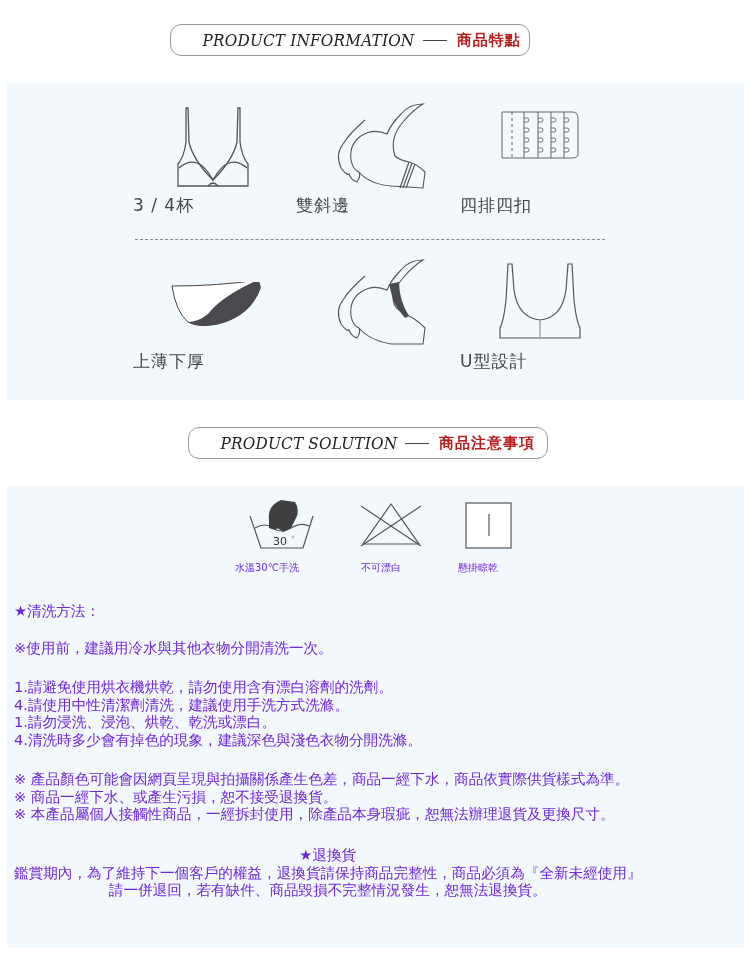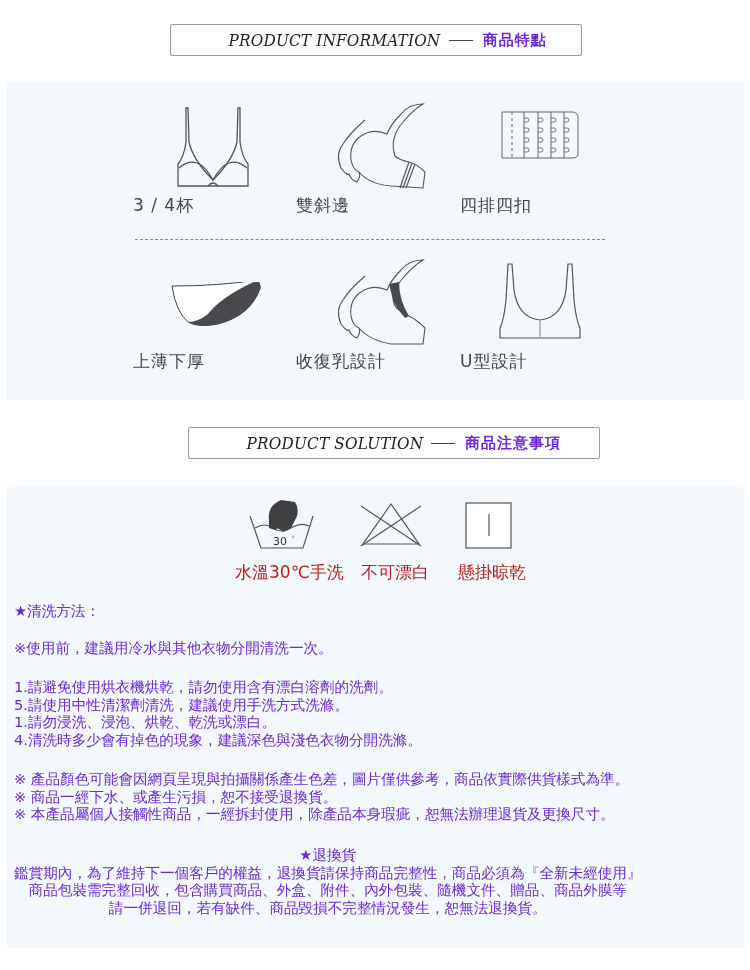--- a/index.html
+++ b/index.html
@@ -1,43 +1,43 @@
 <!DOCTYPE html>
 <html><head>
 <meta charset="utf-8">
 <style>
   * { box-sizing: border-box; margin: 0; padding: 0; }
   html, body { width: 750px; height: 970px; background: #ffffff; overflow: hidden; }
   body { position: relative; font-family: "DejaVu Sans", "Liberation Sans", sans-serif; color: #333; }
 
   .title-pill {
-    position: absolute; left: 170px; width: 412px; height: 32px;
-    border: 1px solid #9a9a9a; border-radius: 2px; background: #fff;
+    position: absolute; left: 170px; width: 360px; height: 32px;
+    border: 1px solid #9a9a9a; border-radius: 11px; background: #fff;
     display: flex; align-items: center; justify-content: center; text-align: center;
   }
   .title-en {
     font-family: "DejaVu Serif", "Liberation Serif", serif;
     font-style: italic; font-size: 17px; letter-spacing: 0.2px; color: #222;
     transform: scaleX(0.9); transform-origin: right center; white-space: nowrap;
   }
   .title-dash { display: inline-block; width: 24px; height: 1px; background: #444; margin: 0 10px 0 8px; }
-  .title-zh { font-size: 15px; color: #6d28d9; font-weight: bold; letter-spacing: 1px; }
+  .title-zh { font-size: 15px; color: #b91c1c; font-weight: bold; letter-spacing: 1px; }
 
   .panel { position: absolute; left: 7px; width: 737px; background: #f3f8fc; }
   #panel-features { top: 82px; height: 318px; }
   #panel-care { top: 486px; height: 462px; }
 
   .feature { position: absolute; width: 160px; text-align: center; }
   .feature svg { display: block; margin: 0 auto; }
   .feature-label { position: absolute; left: 0; width: 160px; text-align: left; font-size: 17px; color: #444; letter-spacing: 1px; }
 
   .dashed-line { position: absolute; left: 128px; top: 157px; width: 470px; border-top: 1px dashed #8a8a8a; }
 
   .care-icon { position: absolute; }
-  .care-label { position: absolute; font-size: 17px; color: #b91c1c; white-space: nowrap; }
+  .care-label { position: absolute; font-size: 10px; color: #6d28d9; white-space: nowrap; }
 
   .text-block { position: absolute; left: 7px; font-size: 14.6px; line-height: 17.5px; color: #6d28d9; white-space: nowrap; }
   .text-block div { height: 17.5px; }
 </style>
 </head>
 <body>
 
 <div class="title-pill" style="top:24px;">
   <span class="title-en">PRODUCT INFORMATION</span>
   <span class="title-dash"></span>
@@ -116,21 +116,20 @@
 
   <div class="feature" style="left:289px; top:172px;">
     <svg width="110" height="94" viewBox="0 0 110 94">
       <g fill="none" stroke="#555" stroke-width="1.1">
         <path d="M44 22 Q28 36 22 46 Q14 56 20 70 Q26 78 28 76 Q30 82 36 84 Q40 78 38 74 Q48 86 70 90 L102 90 L104 74 Q96 66 88 62 Q76 56 74 52 Q68 40 82 24 Q92 12 102 6 Q88 6 80 16 Q70 26 66 36 Q52 30 40 38"></path>
         <path d="M40 38 Q28 46 30 62 Q32 72 38 74"></path>
       </g>
       <path d="M68 30 L78 28 Q78 46 88 62 L84 64 Q74 52 72 46 Z" fill="#4a4a4e"></path>
     </svg>
   </div>
-  <div class="feature-label" style="left:289px; top:268px;">收復乳設計</div>
 
   <div class="feature" style="left:453px; top:178px;">
     <svg width="100" height="84" viewBox="0 0 100 84">
       <g fill="none" stroke="#555" stroke-width="1.2">
         <path d="M18 4 L22 4 L24 30 Q28 58 50 60 Q72 58 76 30 L78 4 L82 4 L84 40 Q86 60 90 68 L90 78 L10 78 L10 68 Q14 60 16 40 Z"></path>
       </g>
       <line x1="50" y1="60" x2="50" y2="78" stroke="#aaa" stroke-width="1.5"></line>
     </svg>
   </div>
   <div class="feature-label" style="left:453px; top:268px;">U型設計</div>
@@ -169,30 +168,29 @@
       <rect x="1" y="1" width="45" height="45" fill="#fff" stroke="#555" stroke-width="1.2"></rect>
       <line x1="24" y1="12" x2="24" y2="34" stroke="#555" stroke-width="1.2"></line>
     </svg>
   </div>
   <div class="care-label" style="left:451px; top:75px;">懸掛晾乾</div>
 
   <div class="text-block" style="top:116px;">★清洗方法：</div>
   <div class="text-block" style="top:153px;">※使用前，建議用冷水與其他衣物分開清洗一次。</div>
   <div class="text-block" style="top:192px;">
     <div>1.請避免使用烘衣機烘乾，請勿使用含有漂白溶劑的洗劑。</div>
-    <div>5.請使用中性清潔劑清洗，建議使用手洗方式洗滌。</div>
+    <div>4.請使用中性清潔劑清洗，建議使用手洗方式洗滌。</div>
     <div>1.請勿浸洗、浸泡、烘乾、乾洗或漂白。</div>
     <div>4.清洗時多少會有掉色的現象，建議深色與淺色衣物分開洗滌。</div>
   </div>
 
   <div class="text-block" style="top:284px;">
-    <div>※ 產品顏色可能會因網頁呈現與拍攝關係產生色差，圖片僅供參考，商品依實際供貨樣式為準。</div>
+    <div>※ 產品顏色可能會因網頁呈現與拍攝關係產生色差，商品一經下水，商品依實際供貨樣式為準。</div>
     <div>※ 商品一經下水、或產生污損，恕不接受退換貨。</div>
     <div>※ 本產品屬個人接觸性商品，一經拆封使用，除產品本身瑕疵，恕無法辦理退貨及更換尺寸。</div>
   </div>
 
   <div class="text-block" style="top:360px;text-align:center;">
     <div>★退換貨</div>
     <div>鑑賞期內，為了維持下一個客戶的權益，退換貨請保持商品完整性，商品必須為『全新未經使用』</div>
-    <div>商品包裝需完整回收，包含購買商品、外盒、附件、內外包裝、隨機文件、贈品、商品外膜等</div>
     <div>請一併退回，若有缺件、商品毀損不完整情況發生，恕無法退換貨。</div>
   </div>
 </div>
 
 </body></html>

